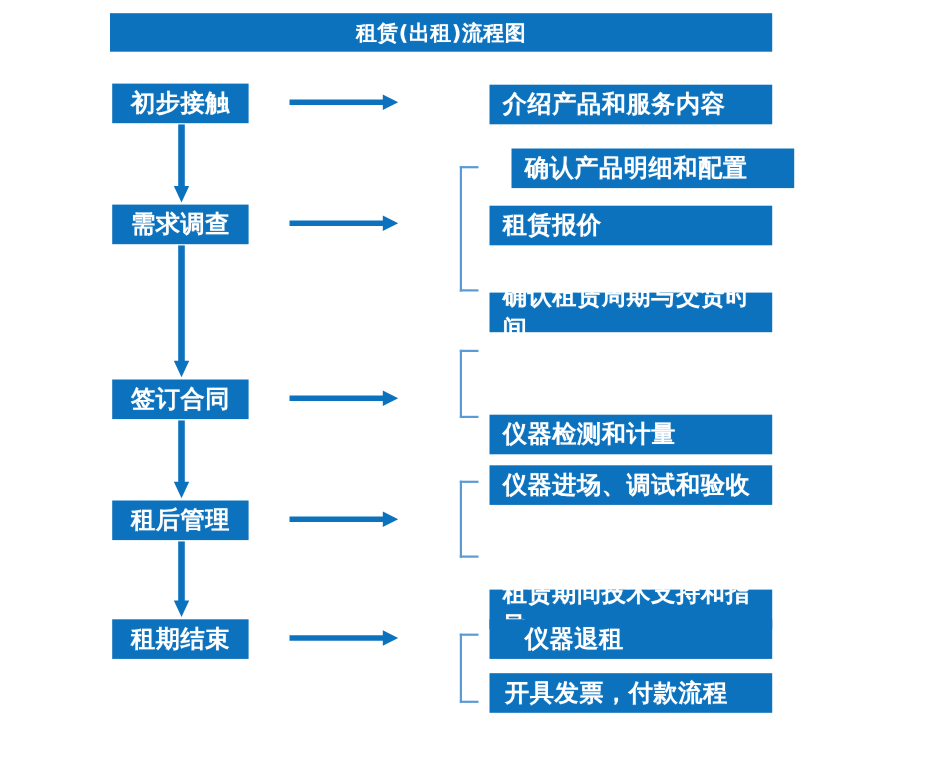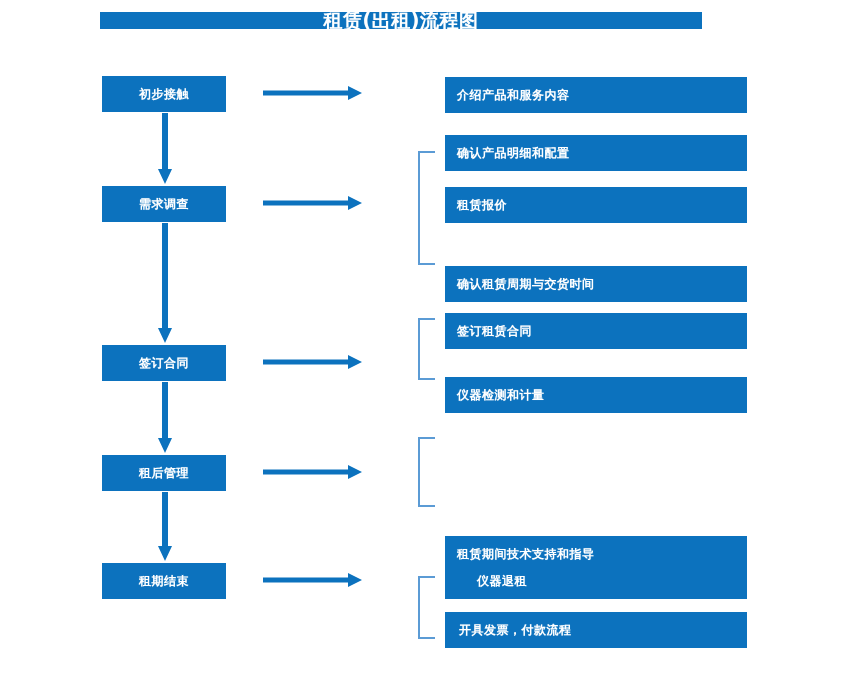--- a/index.html
+++ b/index.html
@@ -16,51 +16,51 @@
     width: 844px;
     height: 688px;
     background: #ffffff;
     overflow: hidden;
   }
   .title-bar {
     position: absolute;
     left: 100px;
     top: 12px;
     width: 602px;
-    height: 17px;
+    height: 35px;
     background: #0C72BE;
     color: #ffffff;
     font-size: 19px;
     font-weight: bold;
     display: flex;
     align-items: center;
     justify-content: center;
     letter-spacing: 0.5px;
     text-shadow: 0 0 1px rgba(255,255,255,0.35);
   }
   .node {
     position: absolute;
     background: #0C72BE;
     color: #ffffff;
-    font-size: 12px;
+    font-size: 22px;
     font-weight: bold;
     display: flex;
     align-items: center;
     letter-spacing: 0.5px;
     text-shadow: 0 0 1px rgba(255,255,255,0.3);
   }
   .node.stage {
     left: 102px;
     width: 124px;
     height: 36px;
     justify-content: center;
   }
   .node.detail {
     left: 445px;
-    width: 302px;
+    width: 257px;
     height: 36px;
     justify-content: flex-start;
     padding-left: 12px;
     box-sizing: border-box;
   }
   .v-arrow {
     position: absolute;
     left: 158px;
     width: 14px;
   }
@@ -148,28 +148,28 @@
   <div class="h-arrow" style="top:572px;">
     <svg width="100" height="16" viewBox="0 0 100 16">
       <line x1="0" y1="8" x2="88" y2="8" stroke="#0C72BE" stroke-width="5"></line>
       <polygon points="99,8 85,1 85,15" fill="#0C72BE"></polygon>
     </svg>
   </div>
 
   <div class="node detail" style="top:77px;">介绍产品和服务内容</div>
 
   <div class="bracket" style="top:151px; height:114px;"></div>
-  <div class="node detail" style="top:135px;">确认产品明细和配置</div>
+  <div class="node detail" style="top:135px;margin-left:20px;">确认产品明细和配置</div>
   <div class="node detail" style="top:187px;">租赁报价</div>
   <div class="node detail" style="top:239px;margin-top:27px;">确认租赁周期与交货时间</div>
 
   <div class="bracket" style="top:318px; height:62px;"></div>
-  <div class="node detail" style="top:313px;">签订租赁合同</div>
   <div class="node detail" style="top:377px;">仪器检测和计量</div>
 
   <div class="bracket" style="top:437px; height:70px;"></div>
+  <div class="node detail" style="top:423px;">仪器进场、调试和验收</div>
   <div class="node detail" style="top:488px;margin-top:48px;">租赁期间技术支持和指导</div>
 
   <div class="bracket" style="top:576px; height:63px;"></div>
   <div class="node detail" style="top:563px;padding-left:32px;">仪器退租</div>
   <div class="node detail" style="top:612px;padding-left:14px;">开具发票，付款流程</div>
 
 </div>
 
 </body></html>

